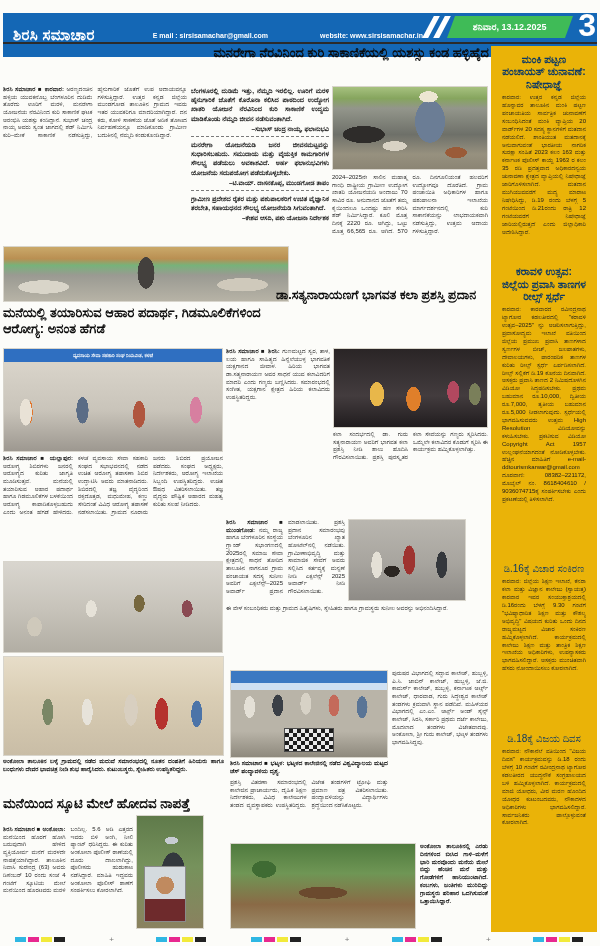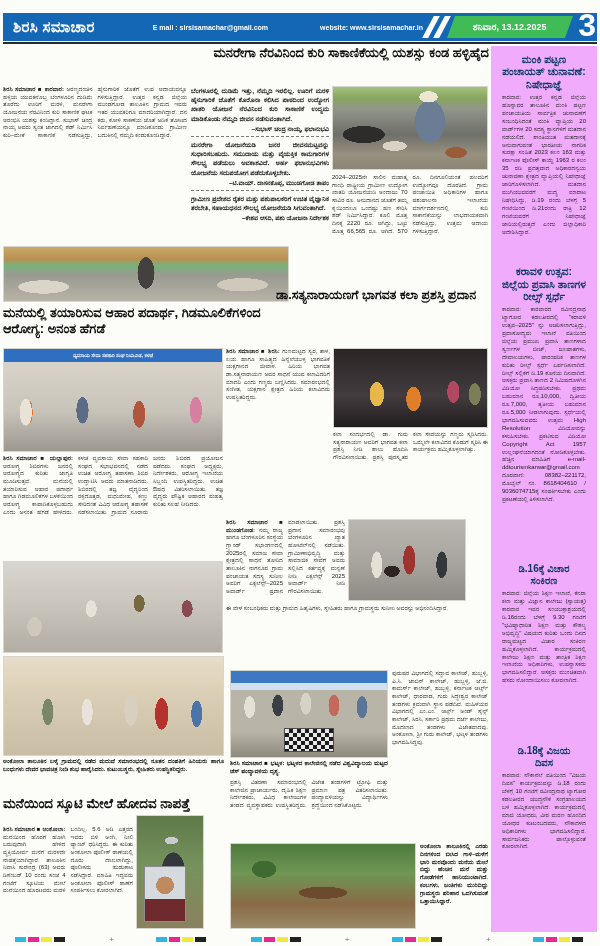--- a/index.html
+++ b/index.html
@@ -1,20 +1,20 @@
 <!DOCTYPE html>
 <html><head>
 <meta charset="utf-8">
 <style>
   html,body{margin:0;padding:0;background:#e9e9e5;font-family:"Liberation Sans",sans-serif;}
   .page{position:relative;width:600px;height:946px;margin:0 auto;background:#fcfcf9;overflow:hidden;}
   .abs{position:absolute;}
 
   
-  .masthead{left:3px;top:13px;width:594px;height:28px;background:#1467b5;color:#fff;display:flex;align-items:center;gap:22px;}
+  .masthead{left:3px;top:13px;width:594px;height:44px;background:#1467b5;color:#fff;display:flex;align-items:center;gap:22px;}
   .m-name{font-size:15px;font-weight:bold;padding-left:10px;white-space:nowrap;letter-spacing:.3px;}
   .m-email{font-size:7px;font-weight:bold;margin-left:36px;white-space:nowrap;}
   .m-web{font-size:7px;font-weight:bold;margin-left:30px;white-space:nowrap;}
   .m-slashes{position:absolute;left:425px;top:3px;display:flex;}
   .m-slashes i{display:block;width:6px;height:22px;background:#fff;transform:skewX(-28deg);margin-right:5px;}
   .m-date{position:absolute;left:448px;top:3px;width:118px;height:22px;background:#3fbb57;transform:skewX(-20deg);display:flex;align-items:center;justify-content:center;}
   .m-date span{transform:skewX(20deg);font-size:9px;font-weight:bold;color:#fff;white-space:nowrap;}
   .m-page{position:absolute;right:1px;top:-4px;font-size:32px;font-weight:bold;color:#fff;line-height:1;}
   .rule{left:3px;top:42px;width:594px;height:2px;background:#2b2b2b;}
 
@@ -97,23 +97,23 @@
   .inset{position:absolute;left:7px;bottom:6px;width:40px;height:54px;border:1px solid #8a8a8a;
     background:
       radial-gradient(circle 9px at 50% 34%, #c08a5f 0 98%, transparent 99%),
       linear-gradient(180deg,#d4dade 0 60%,#6e2a2c 60% 100%);}
   .ph10{background:
     radial-gradient(ellipse 40px 10px at 50% 58%, #6b4a2e 0 60%, transparent 61%),
     radial-gradient(ellipse 20px 14px at 18% 30%, #3f6b33 0 60%, transparent 61%),
     linear-gradient(180deg,#4f7a3e 0,#6f9655 35%,#8a6a46 72%,#9b8a68 100%);}
 
   
-  .sidebar{left:491px;top:46px;width:106px;height:886px;background:#f0abfc;box-sizing:border-box;padding:4px 11px;overflow:hidden;}
+  .sidebar{left:491px;top:46px;width:106px;height:886px;background:#eab308;box-sizing:border-box;padding:4px 11px;overflow:hidden;}
   .sb-hl{font-size:10.5px;font-weight:bold;color:#0d3a66;text-align:center;line-height:1.18;margin:3px 0 4px;}
-  .sb-sub{font-size:10px;font-weight:bold;color:#0d3a66;text-align:center;margin:5px 10px 3px;}
+  .sb-sub{font-size:10px;font-weight:normal;color:#0d3a66;text-align:center;margin:5px 0 3px;}
   .sb-body{font-size:6px;line-height:1.32;text-align:justify;color:#1c1c1c;overflow:hidden;}
   .sb-b1{height:168px;}.sb-b2{height:252px;}.sb-b3{height:150px;}.sb-b4{height:124px;}
 
   
   .footer{left:3px;top:935px;width:594px;height:9px;display:flex;align-items:center;justify-content:space-between;padding:0 12px;box-sizing:border-box;}
   .reggroup{display:flex;}
   .reggroup i{display:block;width:11px;height:5px;margin-right:2px;}
   .rc{background:#2fb7e3;}.rm{background:#e8288f;}.ry{background:#f2ea3a;}.rk{background:#222;}
   .plus{color:#777;font-size:8px;line-height:1;}
 </style>

